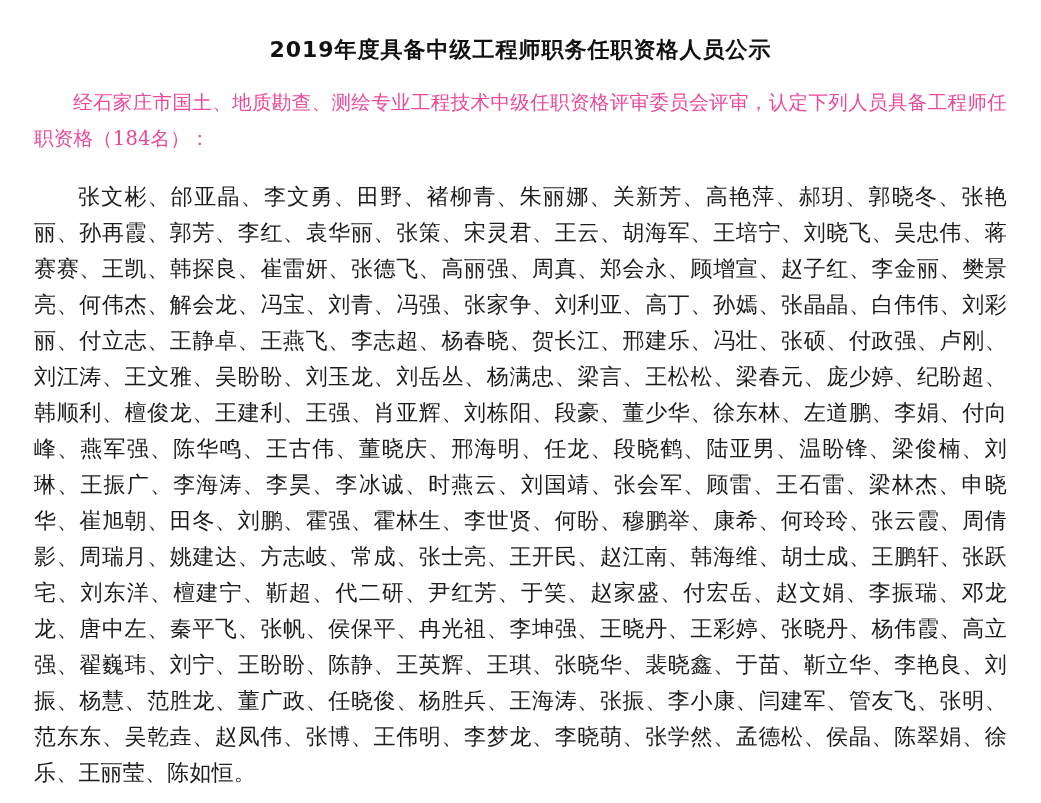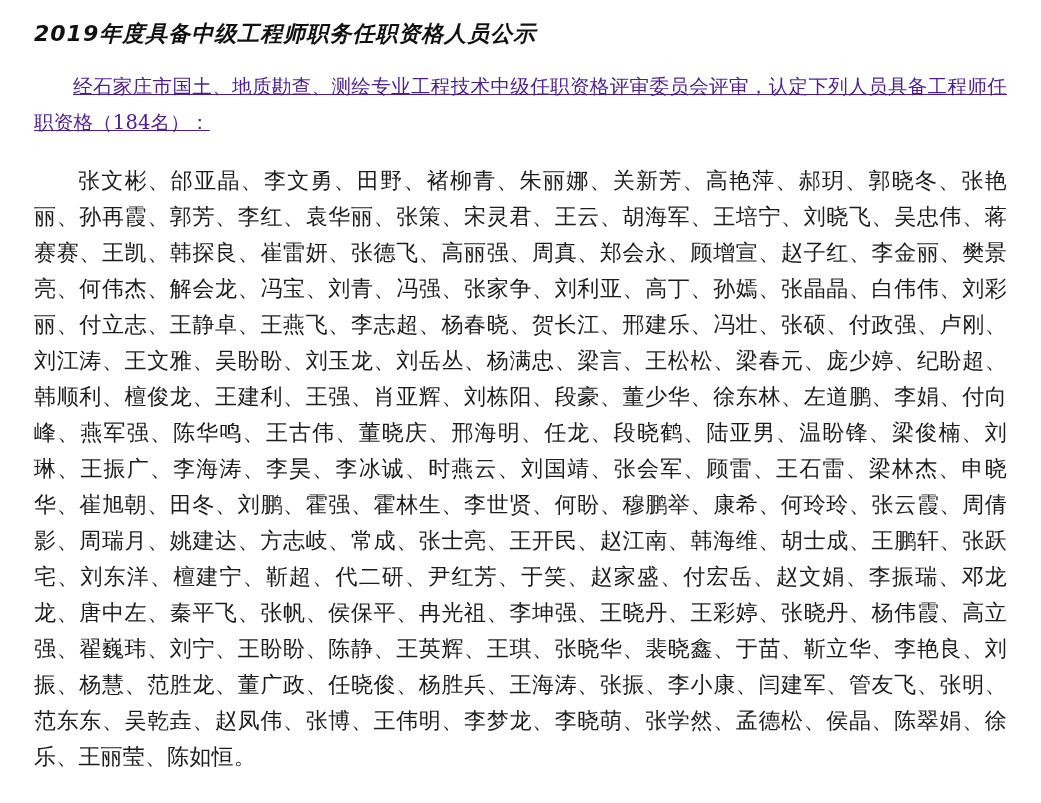--- a/index.html
+++ b/index.html
@@ -15,38 +15,37 @@
     color: #1a1a1a;
   }
   .page {
     width: 1041px;
     height: 803px;
     box-sizing: border-box;
     padding: 14px 34px 0 34px;
     position: relative;
   }
   .doc-title {
+    text-align: center;
     font-family: "DejaVu Sans", "Liberation Sans", sans-serif;
     font-weight: bold;
     font-size: 22px;
     letter-spacing: 1px;
     color: #111;
-    margin: 6px 0 20px 0;
+    margin: 22px 0 20px 0;
     line-height: 1.3;
-    font-style: italic;
   }
   .para {
     font-size: 19.5px;
     line-height: 36px;
     text-align: justify;
     text-justify: inter-ideograph;
     margin: 0 0 4px 0;
-    color: #4c1d95;
+    color: #ec4899;
     letter-spacing: 0.2px;
-    text-decoration: underline;
   }
   .para.indent {
     text-indent: 2em;
   }
   .names {
     font-size: 22px;
     line-height: 36px;
     text-align: justify;
     text-justify: inter-ideograph;
     text-indent: 2em;

